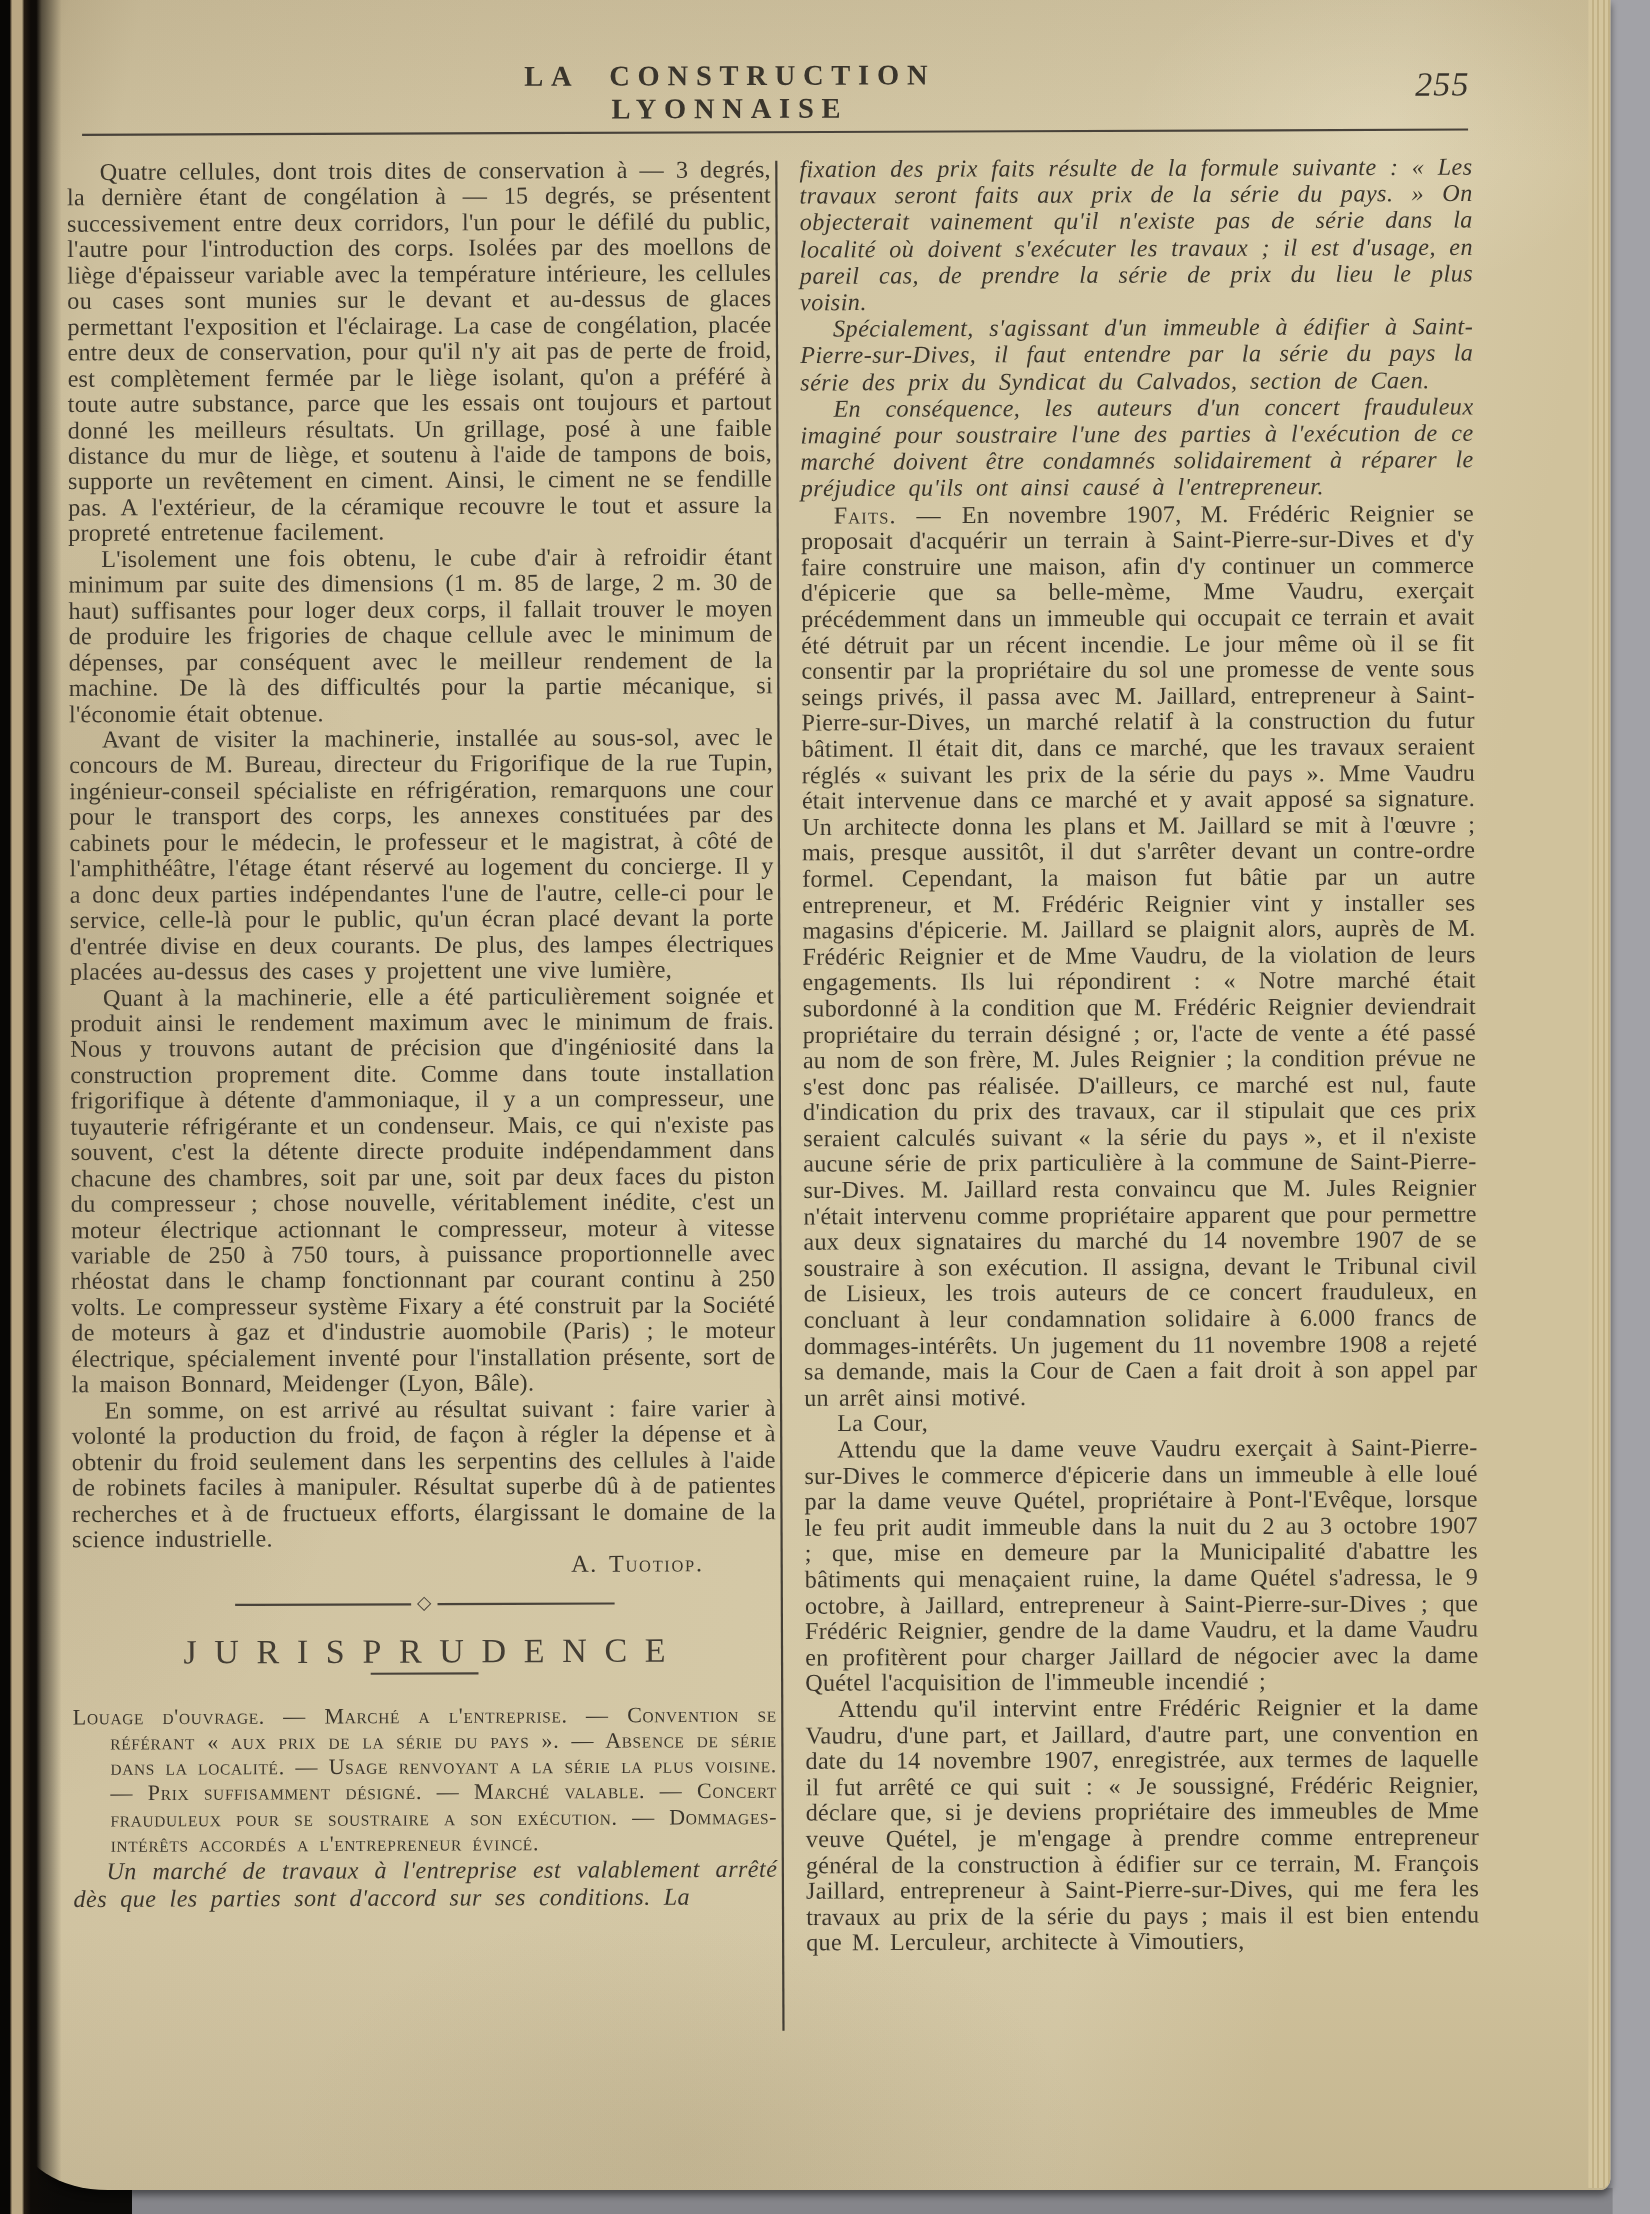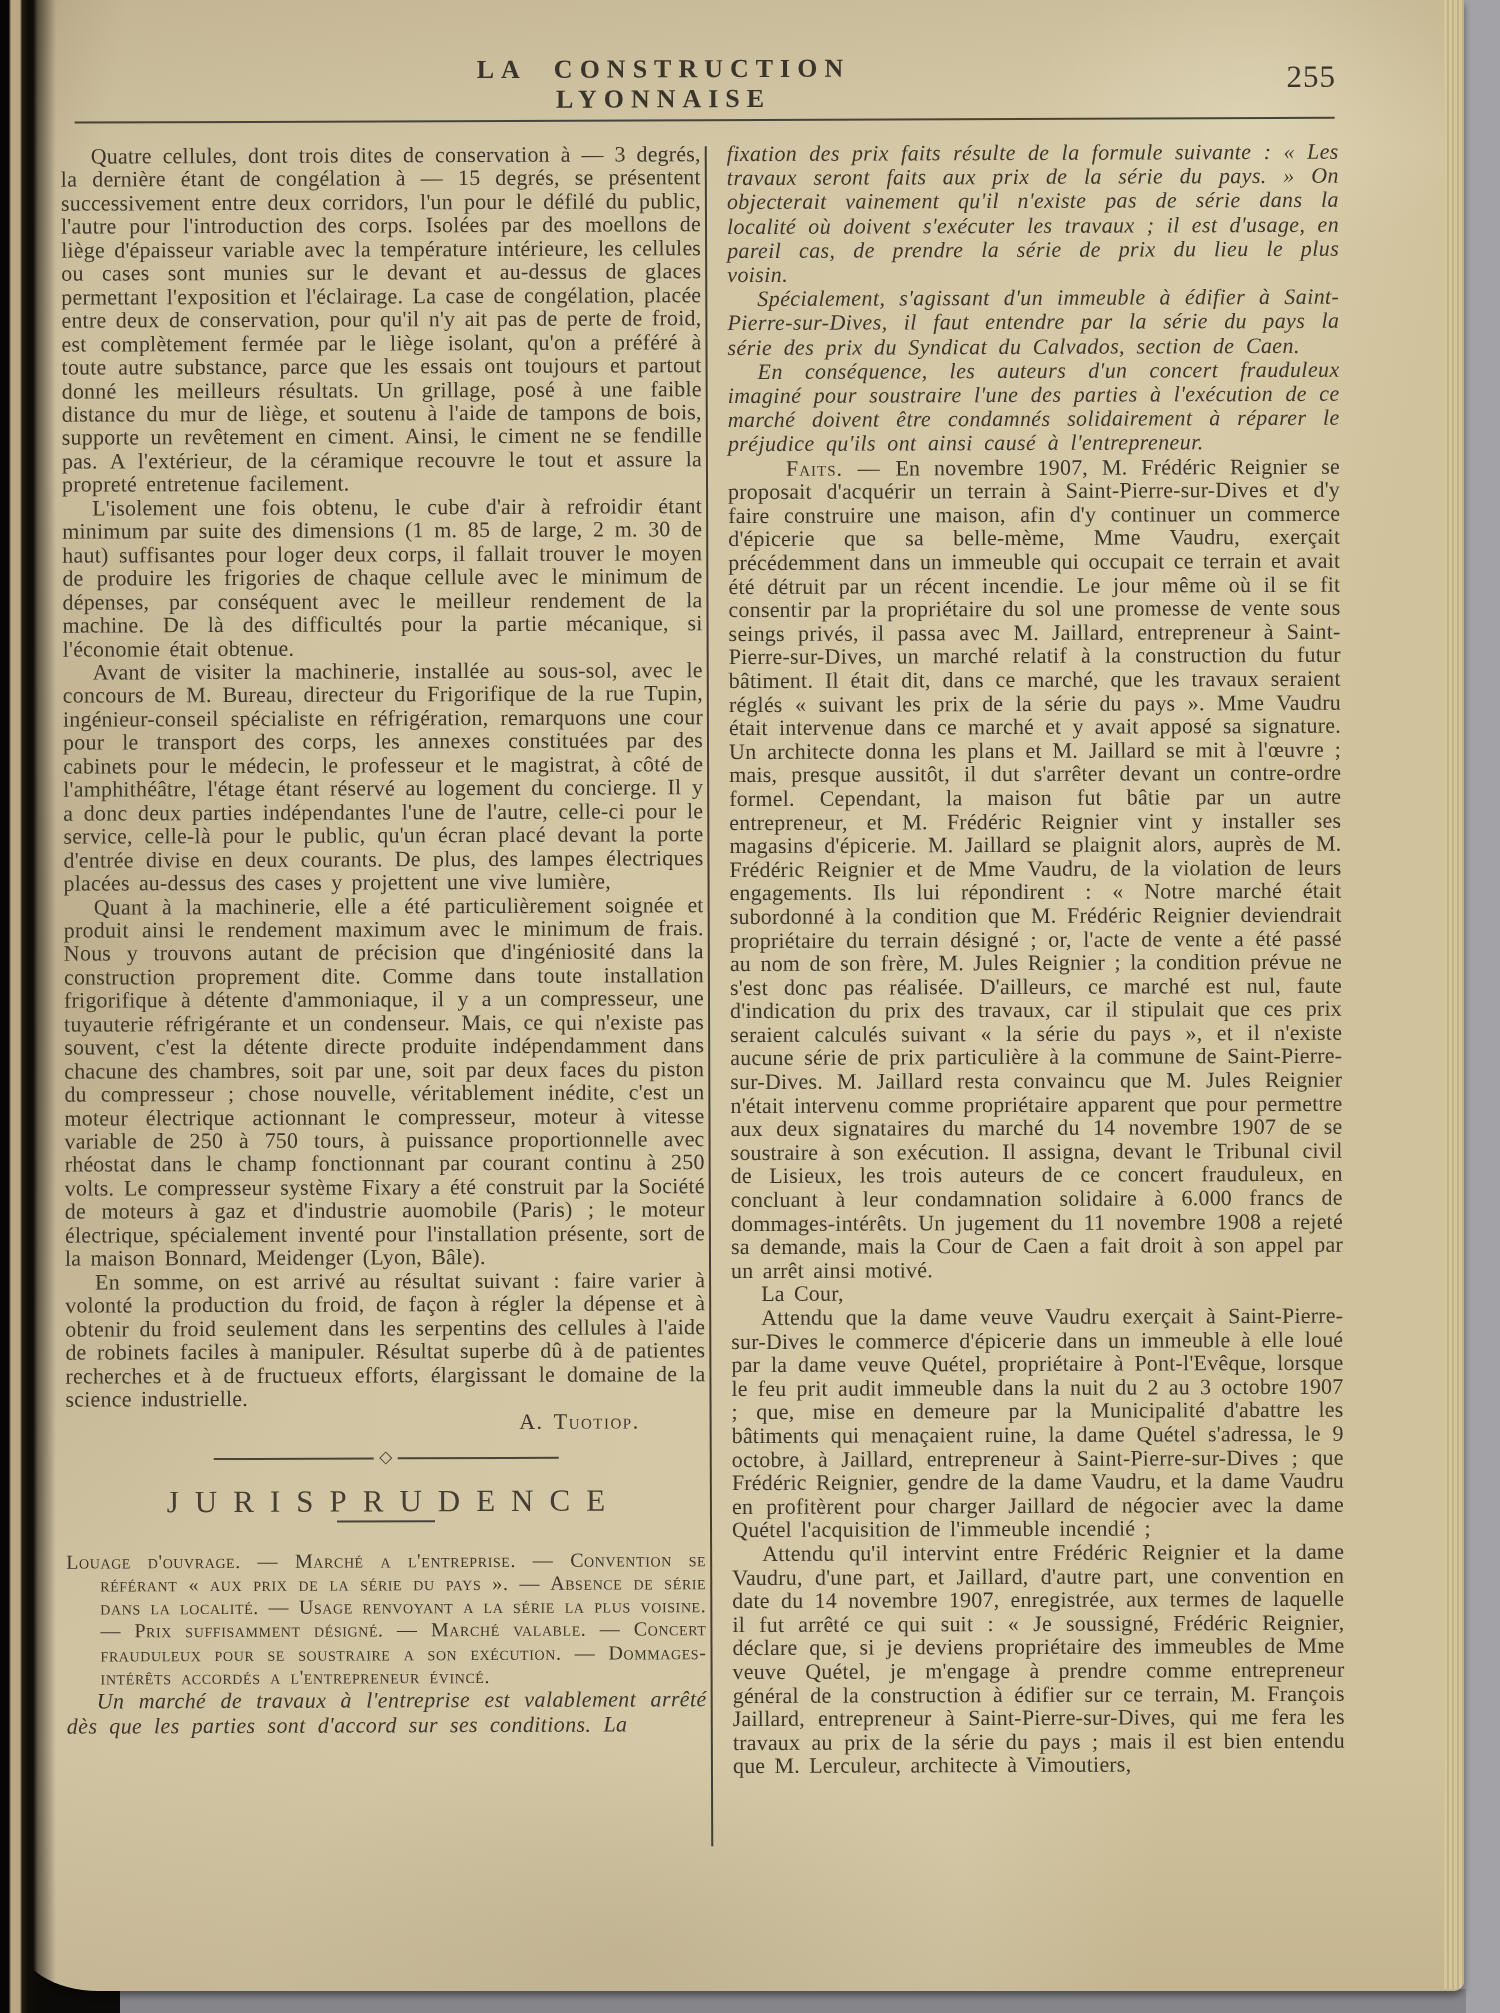--- a/index.html
+++ b/index.html
@@ -34,21 +34,21 @@
   }
   .text-layer{
     position:absolute;left:0;top:0;width:1500px;height:2013px;
     transform:rotate(-0.22deg);transform-origin:750px 1000px;
     color:#3c362c;
   }
   .masthead-title{
     position:absolute;top:54px;left:405px;width:524px;text-align:center;
     font-size:26px;font-weight:bold;letter-spacing:7px;word-spacing:15px;color:#3a352c;
   }
-  .page-number{position:absolute;top:61px;left:1290px;font-size:31px;letter-spacing:1px;color:#3a352c;}
+  .page-number{position:absolute;top:61px;left:1290px;font-size:31px;letter-spacing:1px;color:#3a352c;font-style:italic;}
   .header-rule{position:absolute;top:119px;left:78px;width:1260px;height:2px;background:#48423a;}
   .col-divider{position:absolute;left:708px;top:146px;width:2px;height:1700px;background:#433e35;}
 
   .col{position:absolute;top:142px;font-size:22px;line-height:23.45px;
        text-align:justify;word-spacing:3.5px;letter-spacing:0.2px;}
   .col.left{left:64px;width:640px;}
   .col.right{left:730px;width:612px;line-height:23.6px;}
   .col p{margin:0;text-indent:30px;}
 
   .italic-block p{font-style:italic;word-spacing:5.5px;letter-spacing:0.4px;line-height:24.2px;}
@@ -62,21 +62,21 @@
   .juris-heading{margin-top:20px;text-align:center;font-size:31px;letter-spacing:16px;
                  text-indent:16px;font-weight:400;color:#443e34;}
   .heading-rule{width:98px;height:2px;background:#49433a;margin:7px auto 0;}
   .case-summary{margin-top:27px;font-variant:small-caps;font-size:20px;line-height:23.2px;
                 padding-left:34px;text-indent:-34px;text-align:justify;
                 word-spacing:4px;letter-spacing:0.6px;}
   .holding{margin-top:17px;font-style:italic;text-indent:30px;word-spacing:6px;
            letter-spacing:0.4px;line-height:24.6px;}
 
   .faits{margin-top:16px;}
-  .lead-sc{font-variant:small-caps;letter-spacing:1px;margin-left:28px;}
+  .lead-sc{font-variant:small-caps;letter-spacing:1px;}
   .la-cour{text-indent:74px;}
 </style>
 </head>
 <body>
 
 <div class="bottom-black"></div>
 <div class="bottom-strip"></div>
 <div class="paper"></div>
 <div class="edge-band"></div>
 <div class="gutter"></div>

